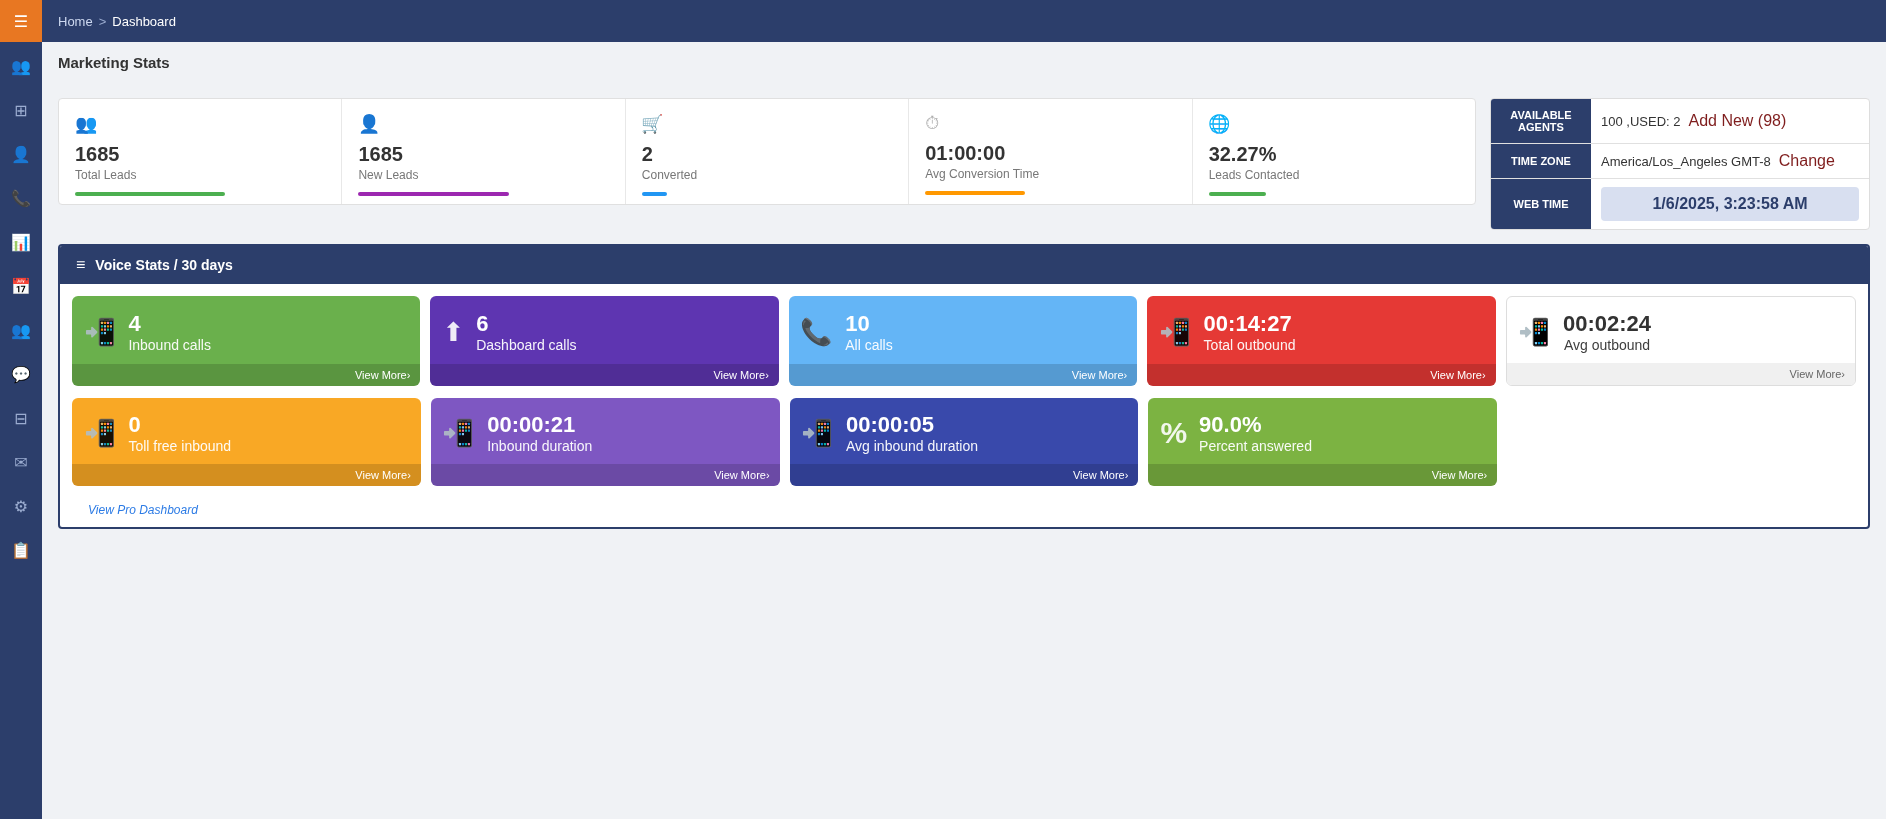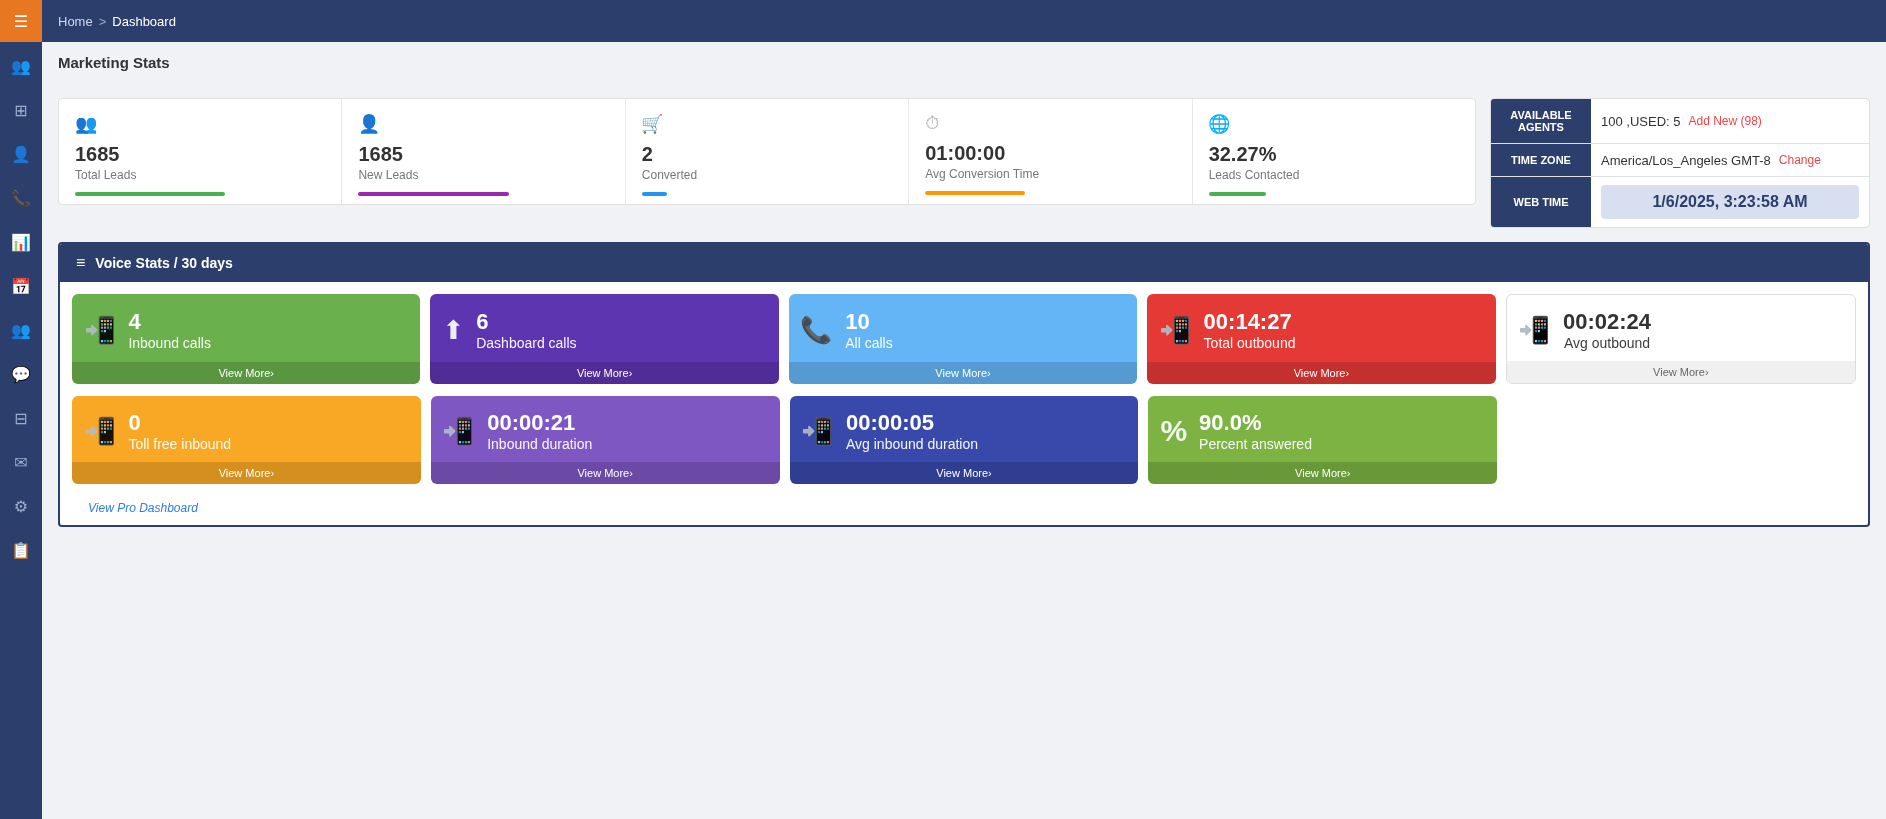--- a/index.html
+++ b/index.html
@@ -145,23 +145,23 @@
     .info-value {
       padding: 8px 10px;
       font-size: 13px;
       color: #333;
       display: flex;
       align-items: center;
       gap: 8px;
       flex: 1;
     }
     .info-link {
-      color: #ef4444;
+      color: #7f1d1d;
       cursor: pointer;
-      font-size: 12px;
+      font-size: 16px;
       text-decoration: none;
     }
     .info-value-highlight {
       font-size: 16px;
       font-weight: bold;
       color: #2c7be5;
     }
     .time-display {
       background: #d8dff0;
       border-radius: 4px;
@@ -231,21 +231,21 @@
       opacity: 0.95;
       text-align: center;
     }
     .voice-card-footer {
       background: rgba(0,0,0,0.15);
       color: white;
       font-size: 11px;
       padding: 5px 10px;
       display: flex;
       align-items: center;
-      justify-content: center;
+      justify-content: flex-end;
       cursor: pointer;
     }
 
     
     .bg-green { background: #6ab04c; }
     .bg-purple { background: #5e35b1; }
     .bg-lightblue { background: #64b5f6; }
     .bg-red { background: #e53935; }
     .bg-white-card { background: white; border: 1px solid #ddd; }
     .bg-white-card .voice-card-value { color: #333; }
@@ -343,21 +343,21 @@
             <span class="stat-label">Leads Contacted</span>
             <div class="stat-bar" style="background:#4caf50;width:23%"></div>
           </div>
         </div>
       </div>
 
       <div class="info-panel">
         <div class="info-row">
           <div class="info-key">AVAILABLE AGENTS</div>
           <div class="info-value">
-            <span>100 ,USED: 5</span>
+            <span>100 ,USED: 2</span>
             <a class="info-link">Add New (98)</a>
           </div>
         </div>
         <div class="info-row">
           <div class="info-key">TIME ZONE</div>
           <div class="info-value">
             <span>America/Los_Angeles GMT-8</span>
             <a class="info-link">Change</a>
           </div>
         </div>

